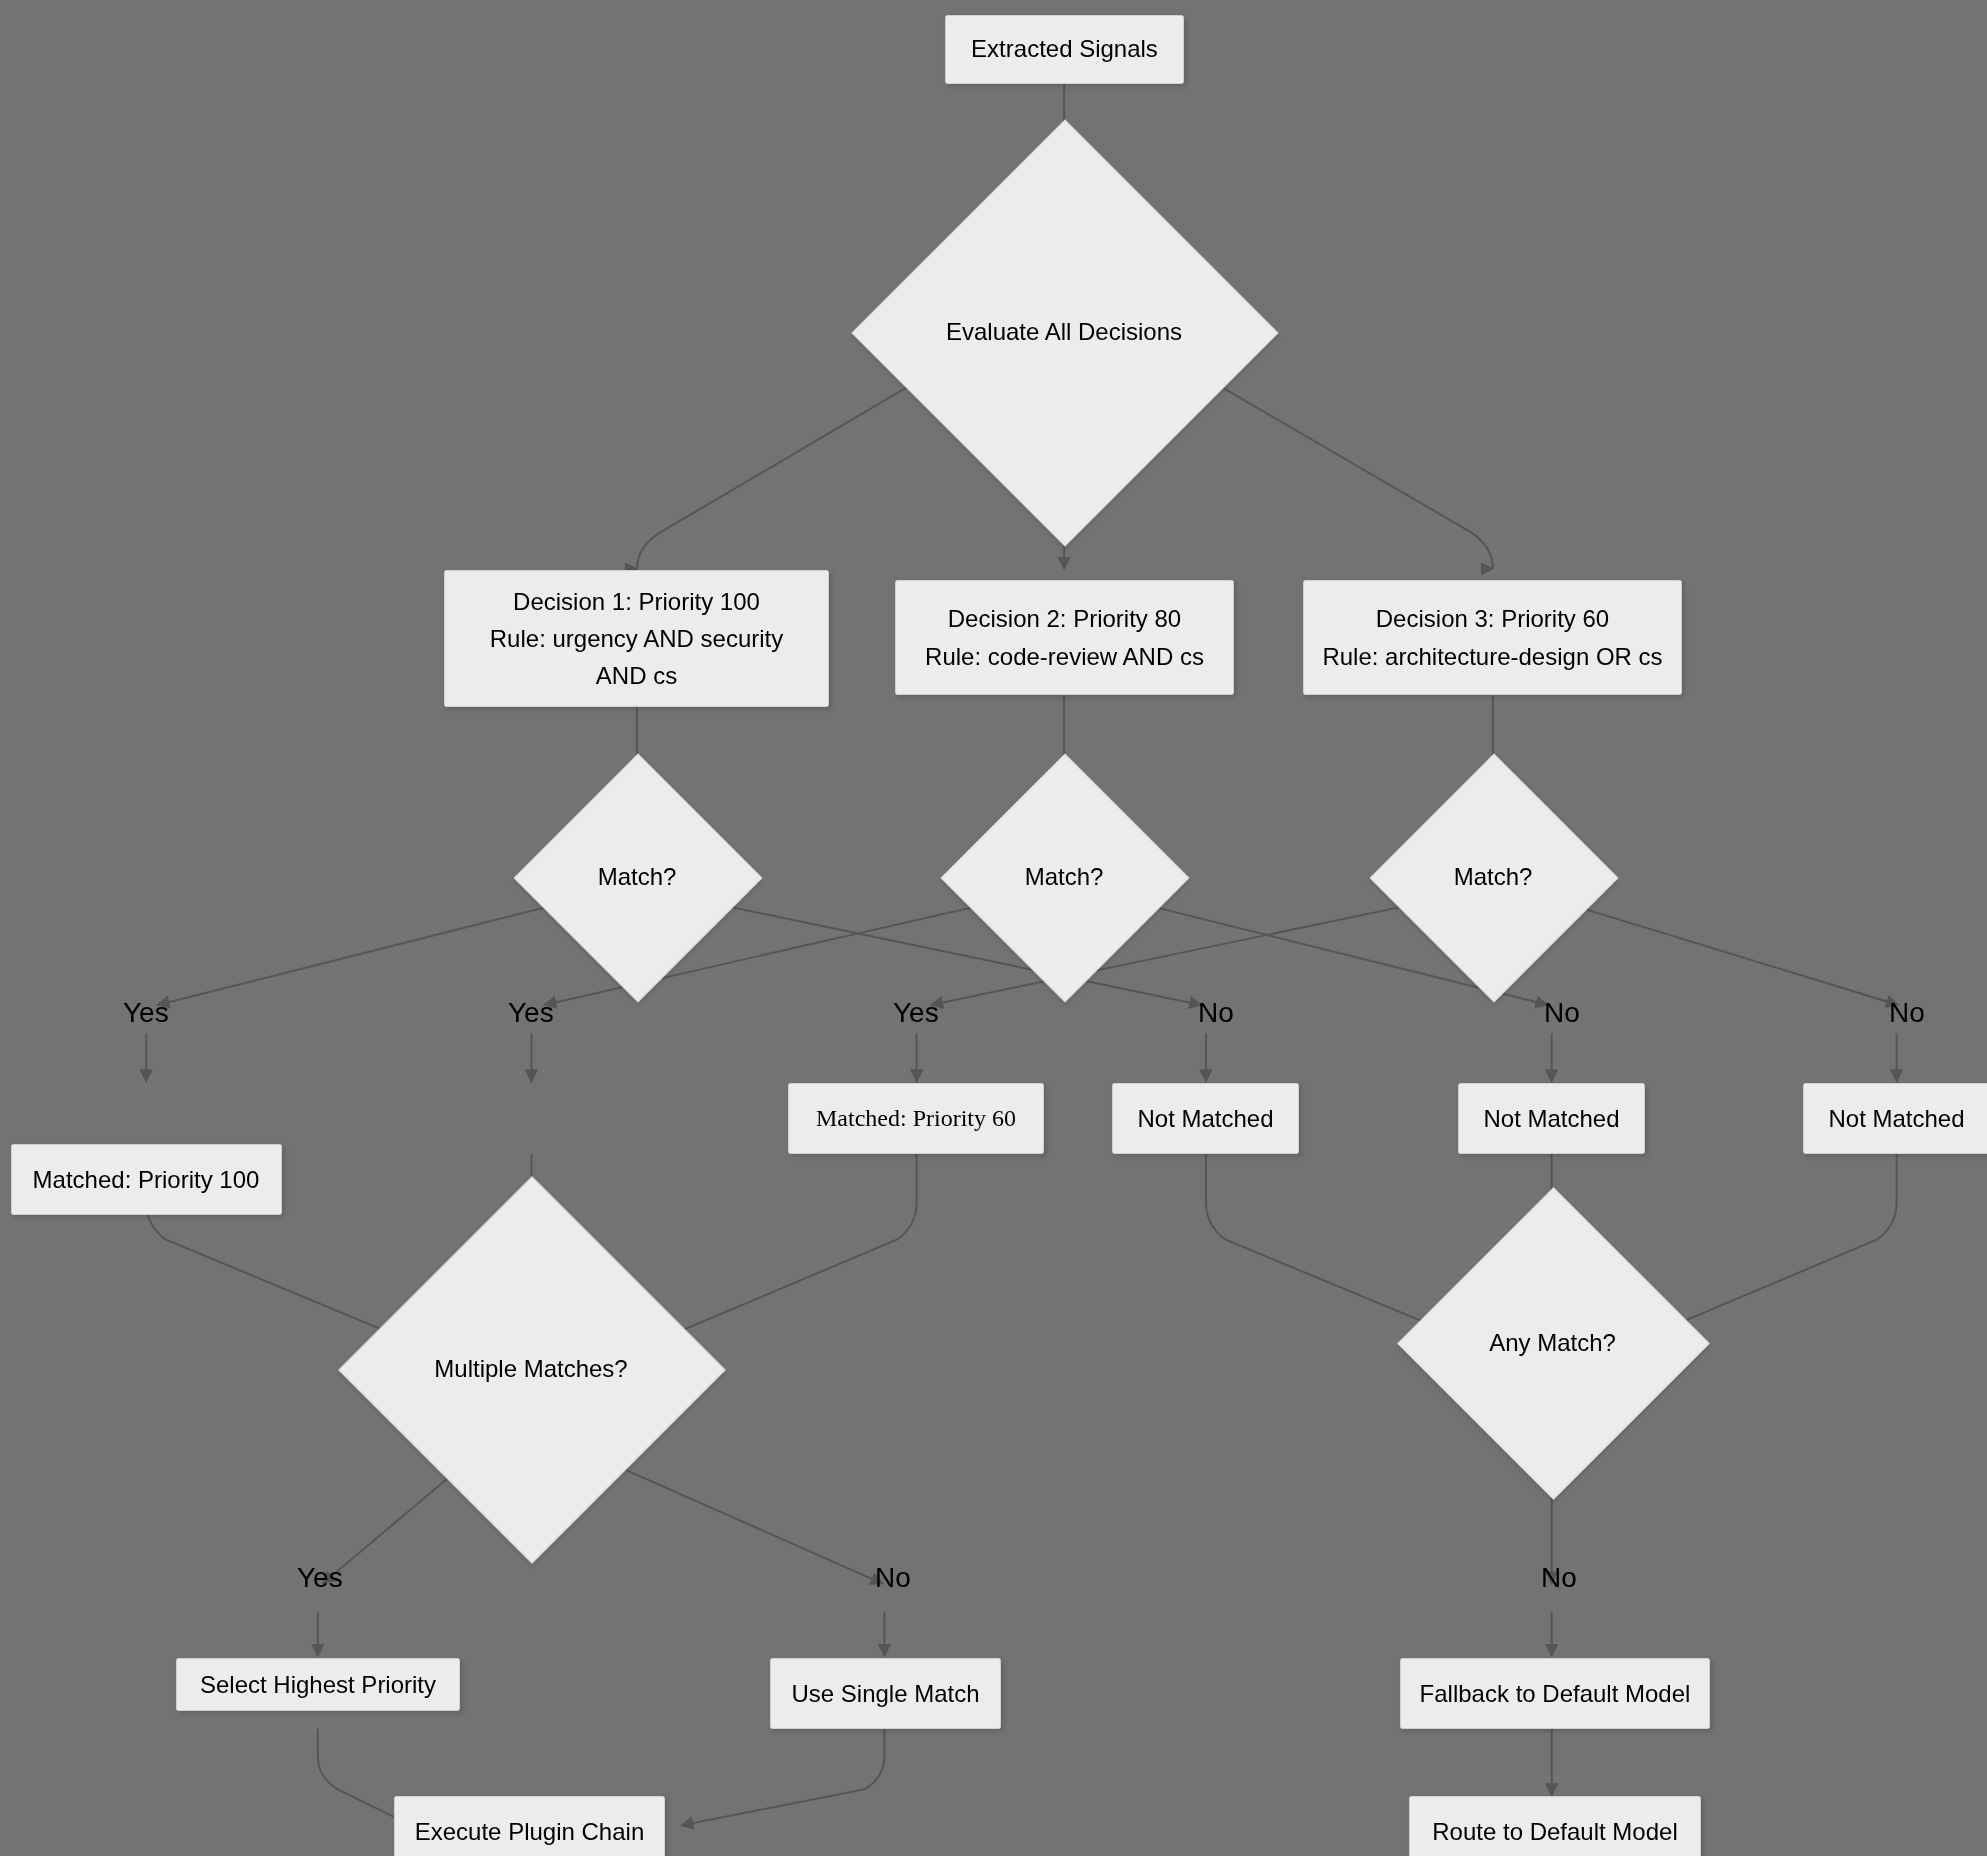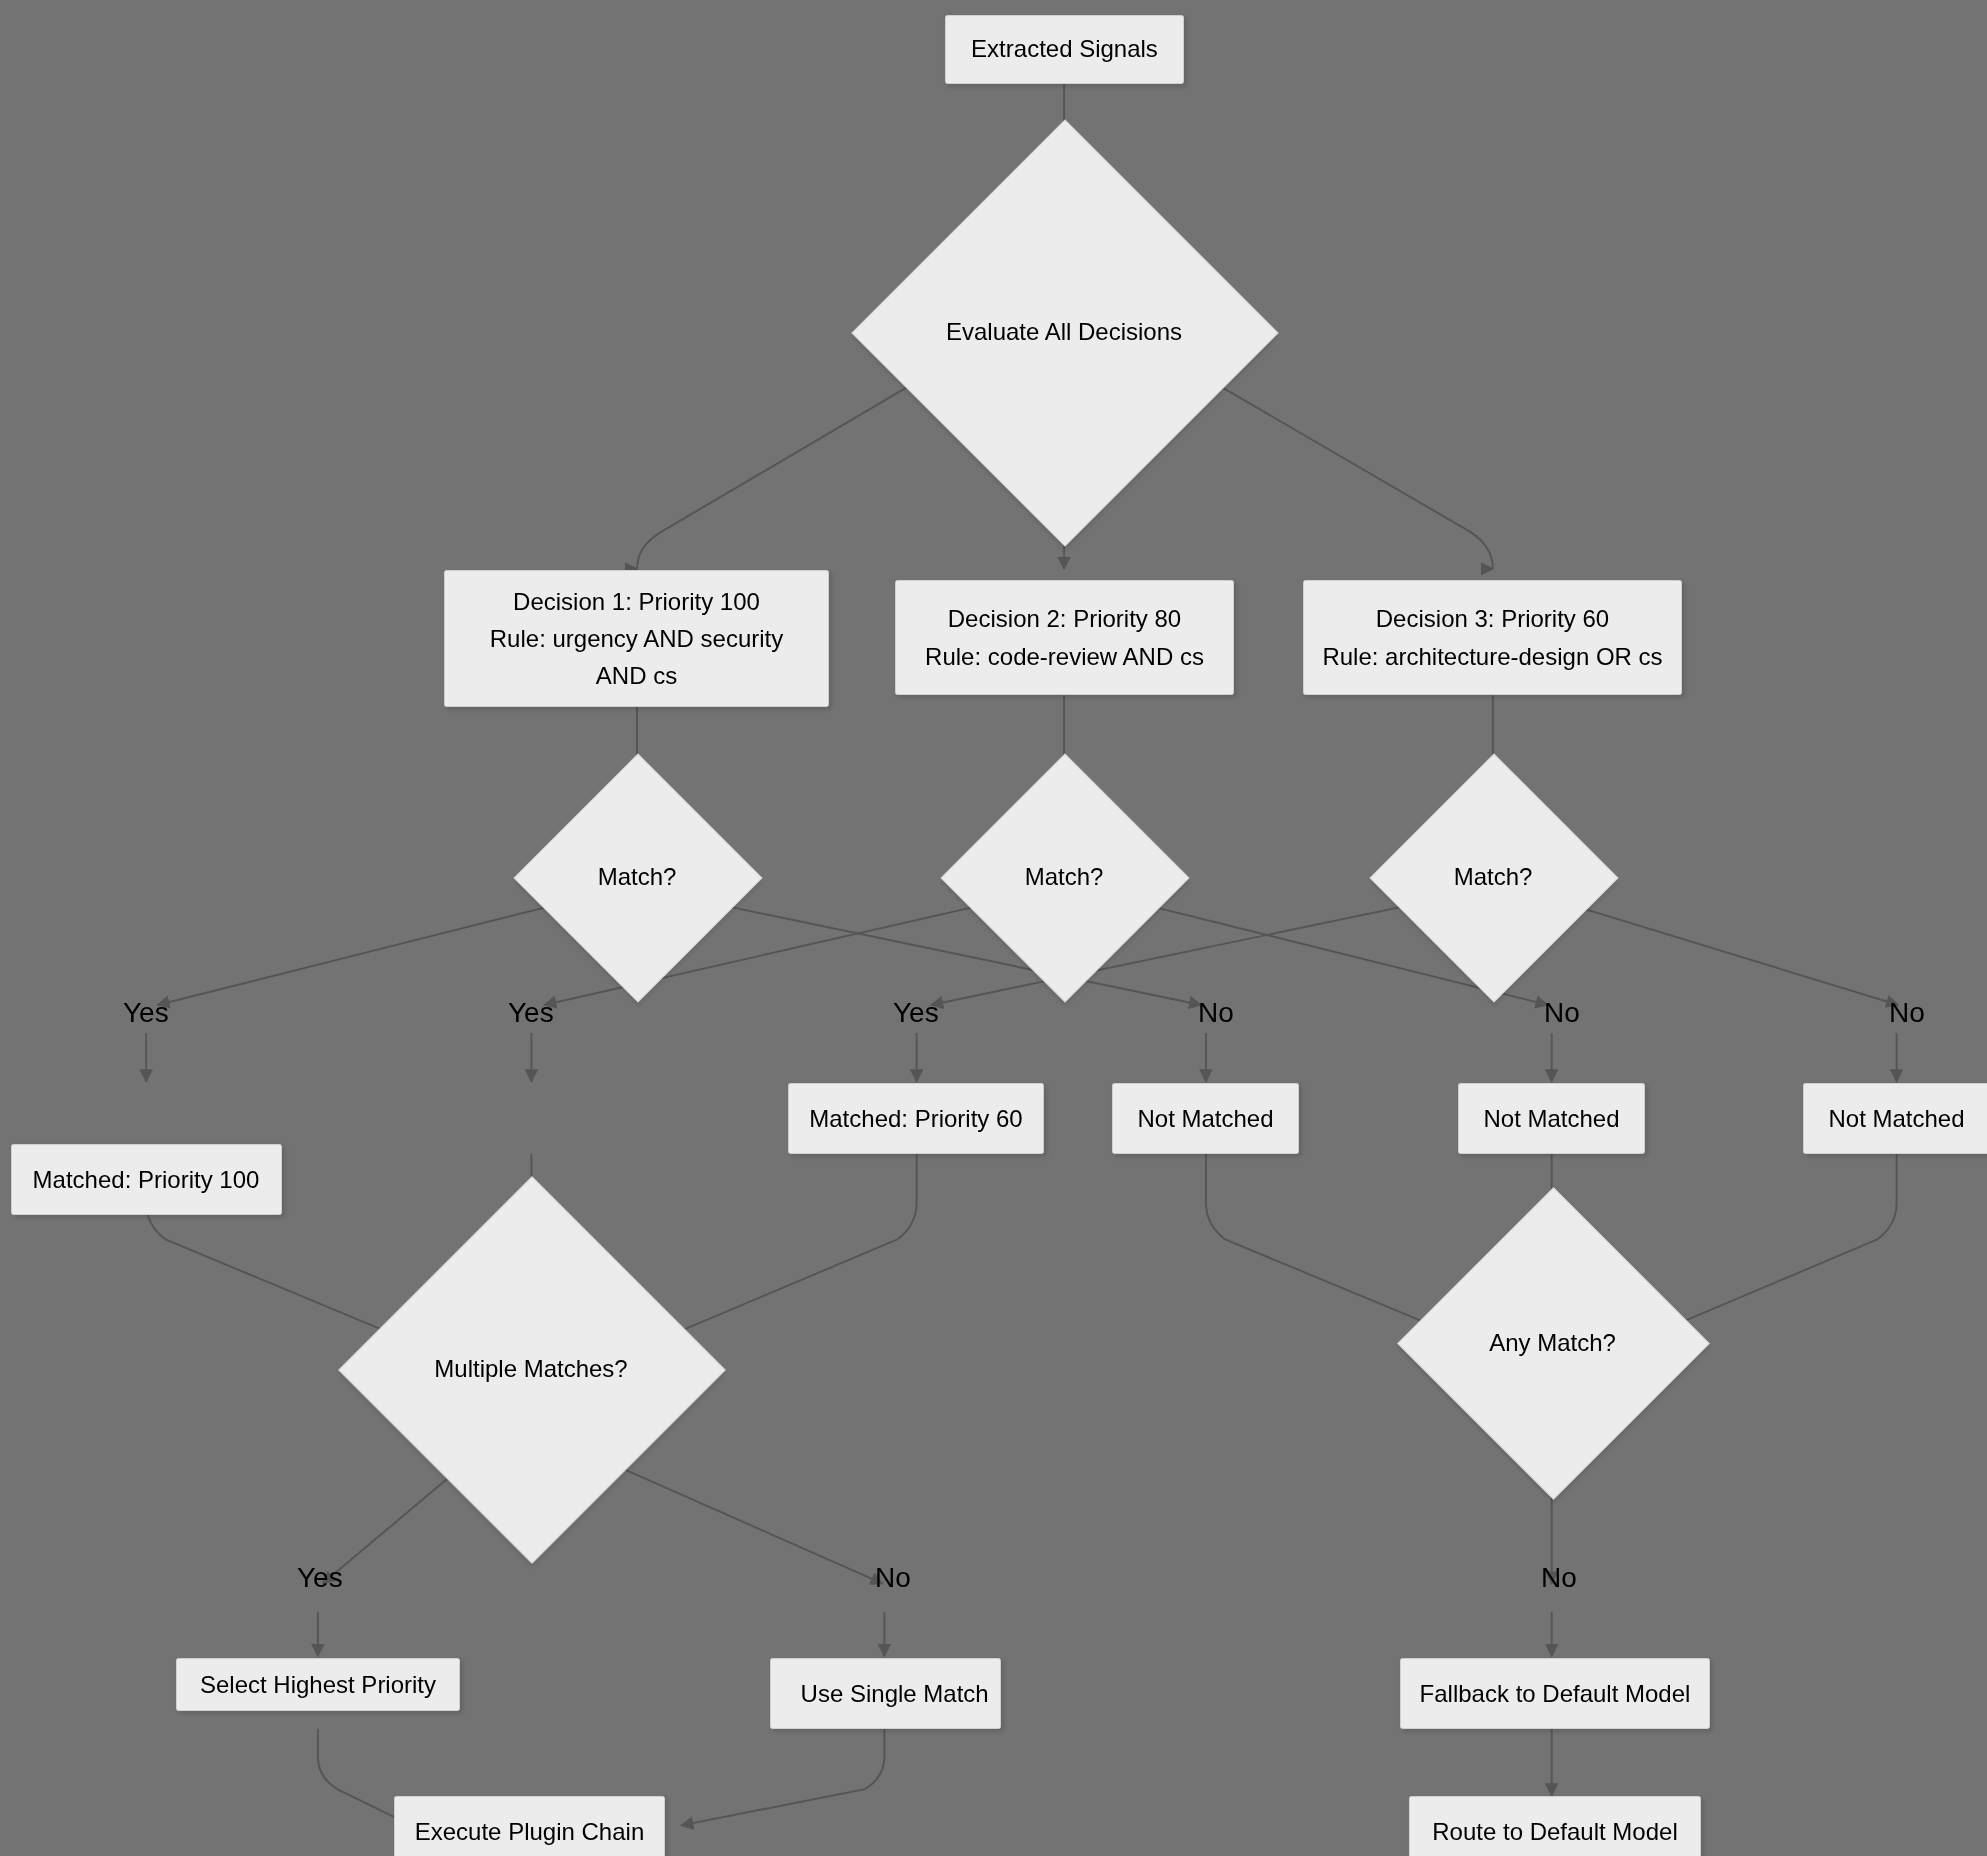--- a/index.html
+++ b/index.html
@@ -184,21 +184,21 @@
   <div class="edge-label" style="left:893px; top:997px;">Yes</div>
   <div class="edge-label" style="left:1198px; top:997px;">No</div>
   <div class="edge-label" style="left:1544px; top:997px;">No</div>
   <div class="edge-label" style="left:1889px; top:997px;">No</div>
 
   <div class="node node-rect" style="left:10.5px; top:1144px; width:271px; height:71px;">
     <span class="node-line">Matched: Priority 100</span>
   </div>
 
 
-  <div class="node node-rect" style="left:788px; top:1083px; width:256px; height:71px;">
+  <div class="node node-rect" style="left:788px; top:1083px; width:256px; height:71px;font-family:Liberation Serif, serif;">
     <span class="node-line">Matched: Priority 60</span>
   </div>
 
   <div class="node node-rect" style="left:1112px; top:1083px; width:187px; height:71px;">
     <span class="node-line">Not Matched</span>
   </div>
 
   <div class="node node-rect" style="left:1458px; top:1083px; width:187px; height:71px;">
     <span class="node-line">Not Matched</span>
   </div>
@@ -218,21 +218,21 @@
   </div>
 
   <div class="edge-label" style="left:297px; top:1562px;">Yes</div>
   <div class="edge-label" style="left:875px; top:1562px;">No</div>
   <div class="edge-label" style="left:1541px; top:1562px;">No</div>
 
   <div class="node node-rect" style="left:176px; top:1658px; width:284px; height:53px;">
     <span class="node-line">Select Highest Priority</span>
   </div>
 
-  <div class="node node-rect" style="left:770px; top:1658px; width:231px; height:71px;justify-content:flex-end;">
+  <div class="node node-rect" style="left:770px; top:1658px; width:231px; height:71px;">
     <span class="node-line">Use Single Match</span>
   </div>
 
   <div class="node node-rect" style="left:1400px; top:1658px; width:310px; height:71px;">
     <span class="node-line">Fallback to Default Model</span>
   </div>
 
   <div class="node node-rect" style="left:394px; top:1796px; width:271px; height:71px;">
     <span class="node-line">Execute Plugin Chain</span>
   </div>

